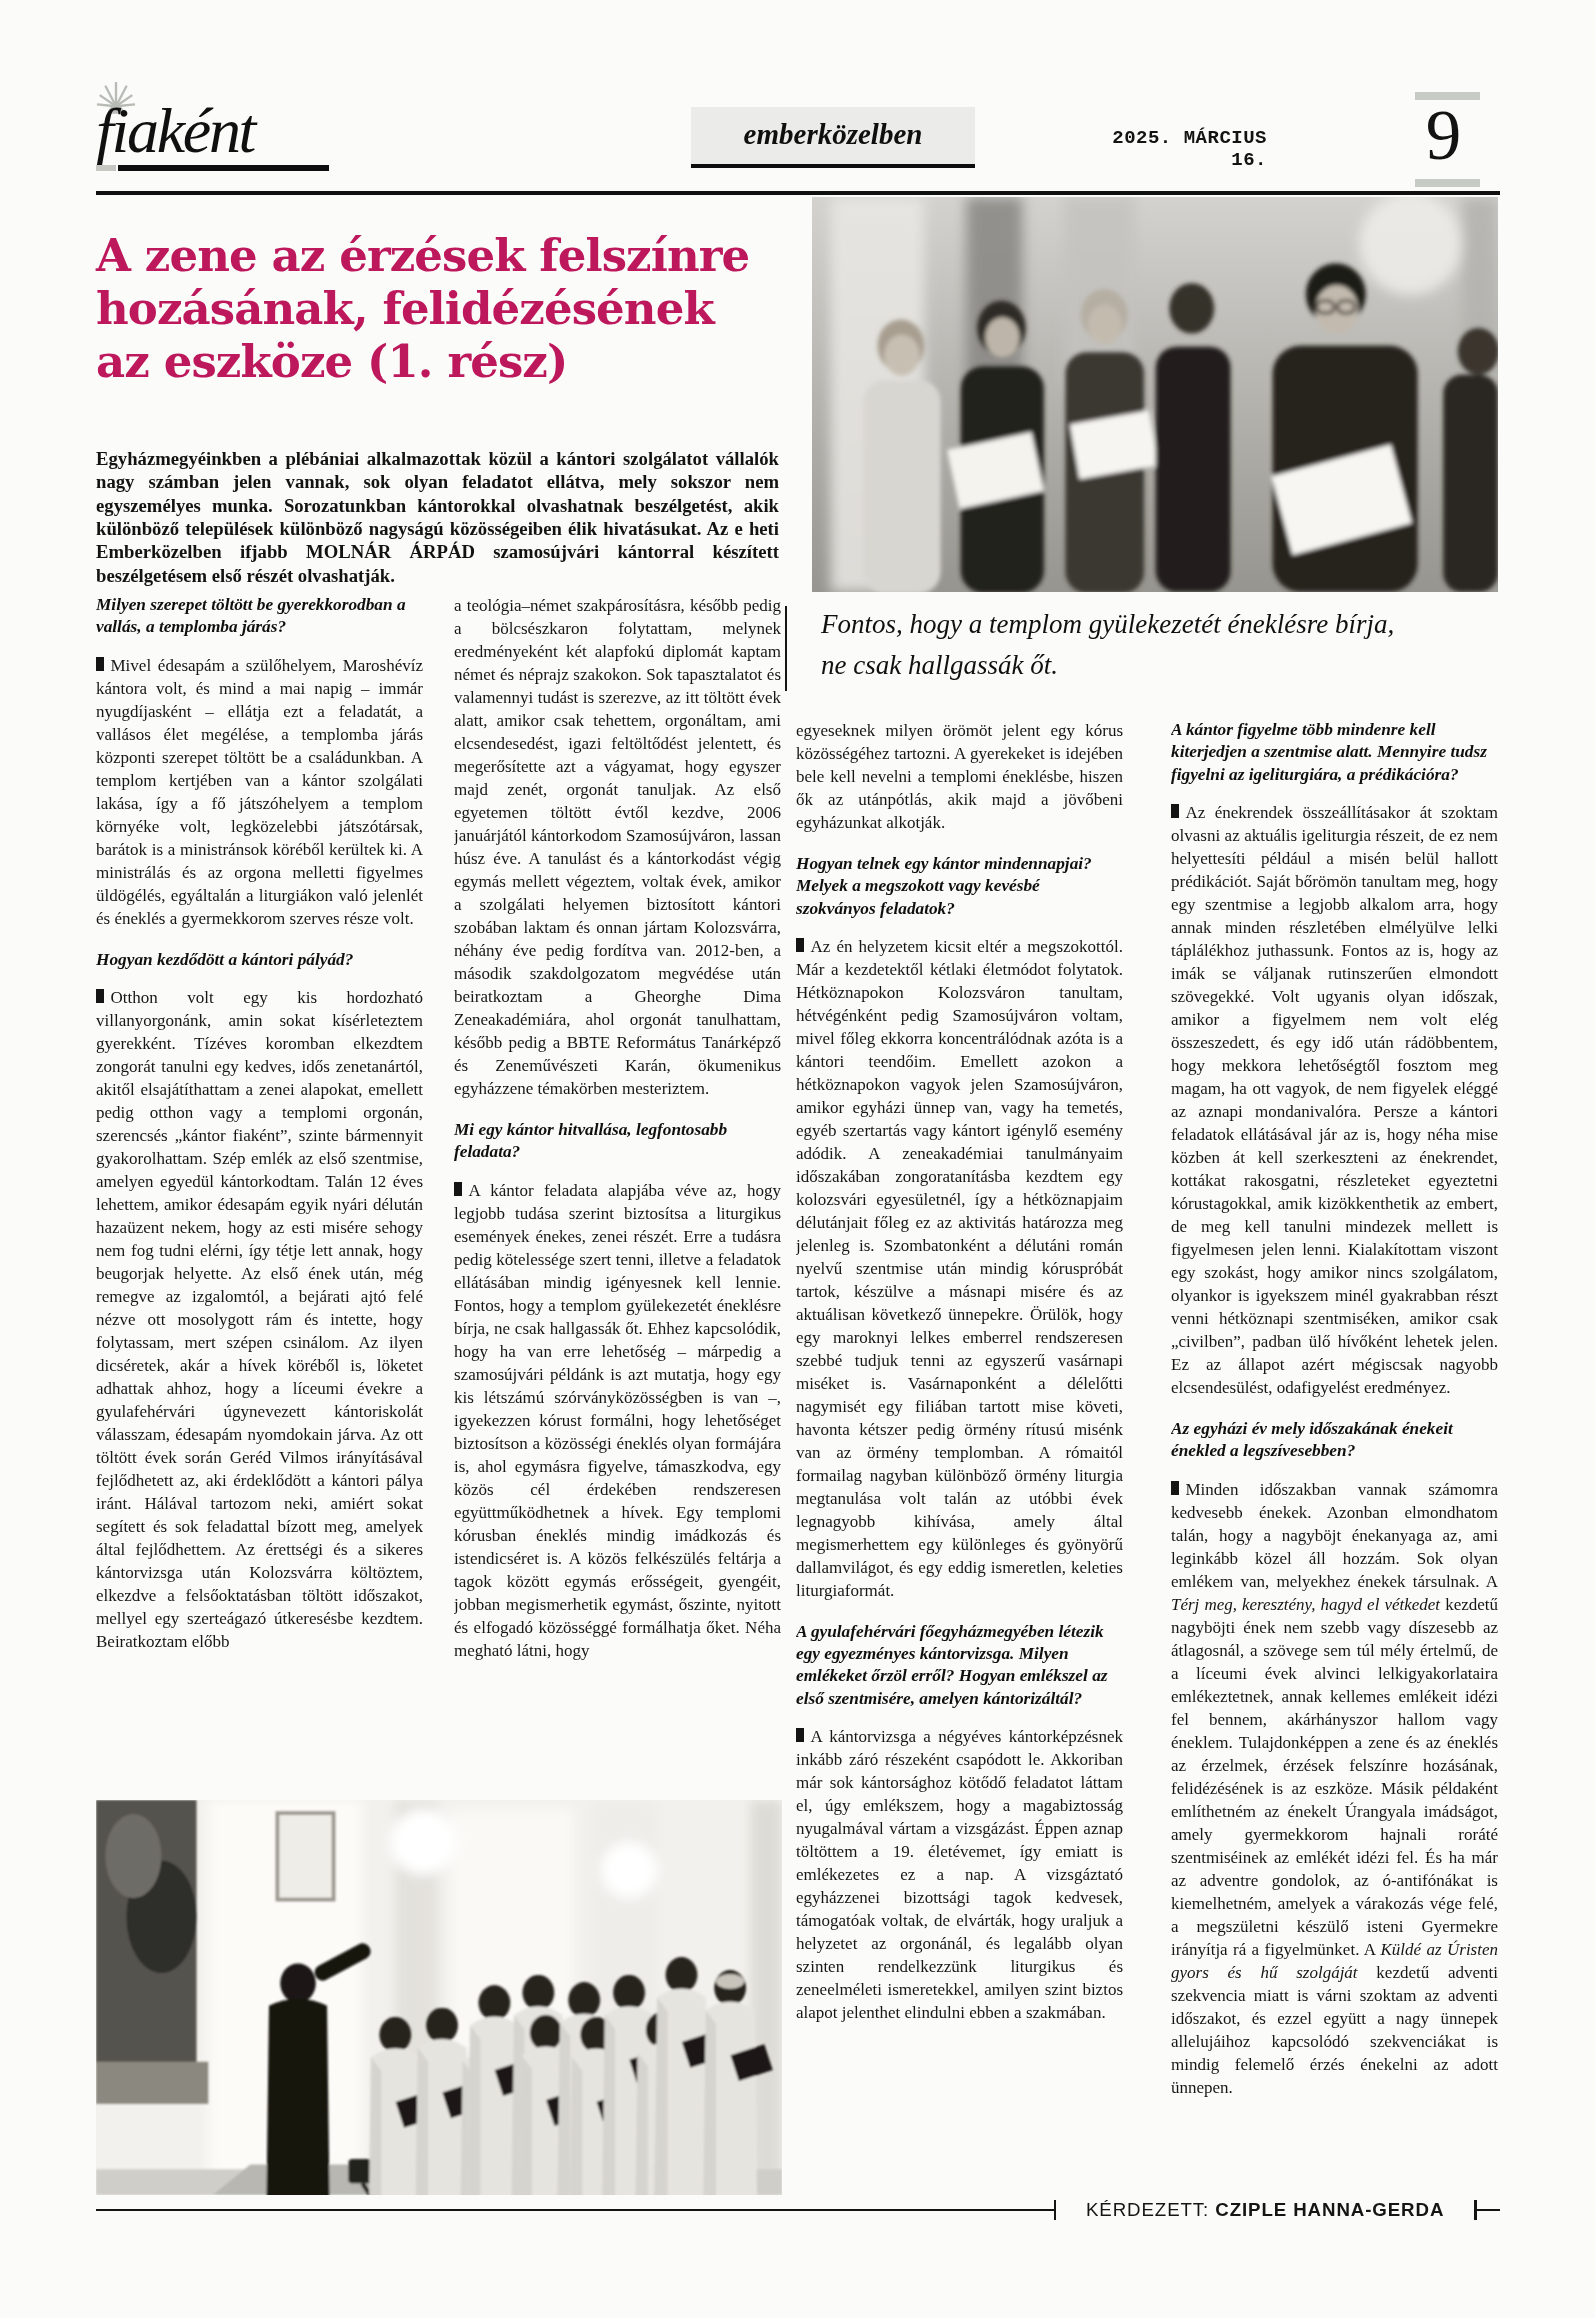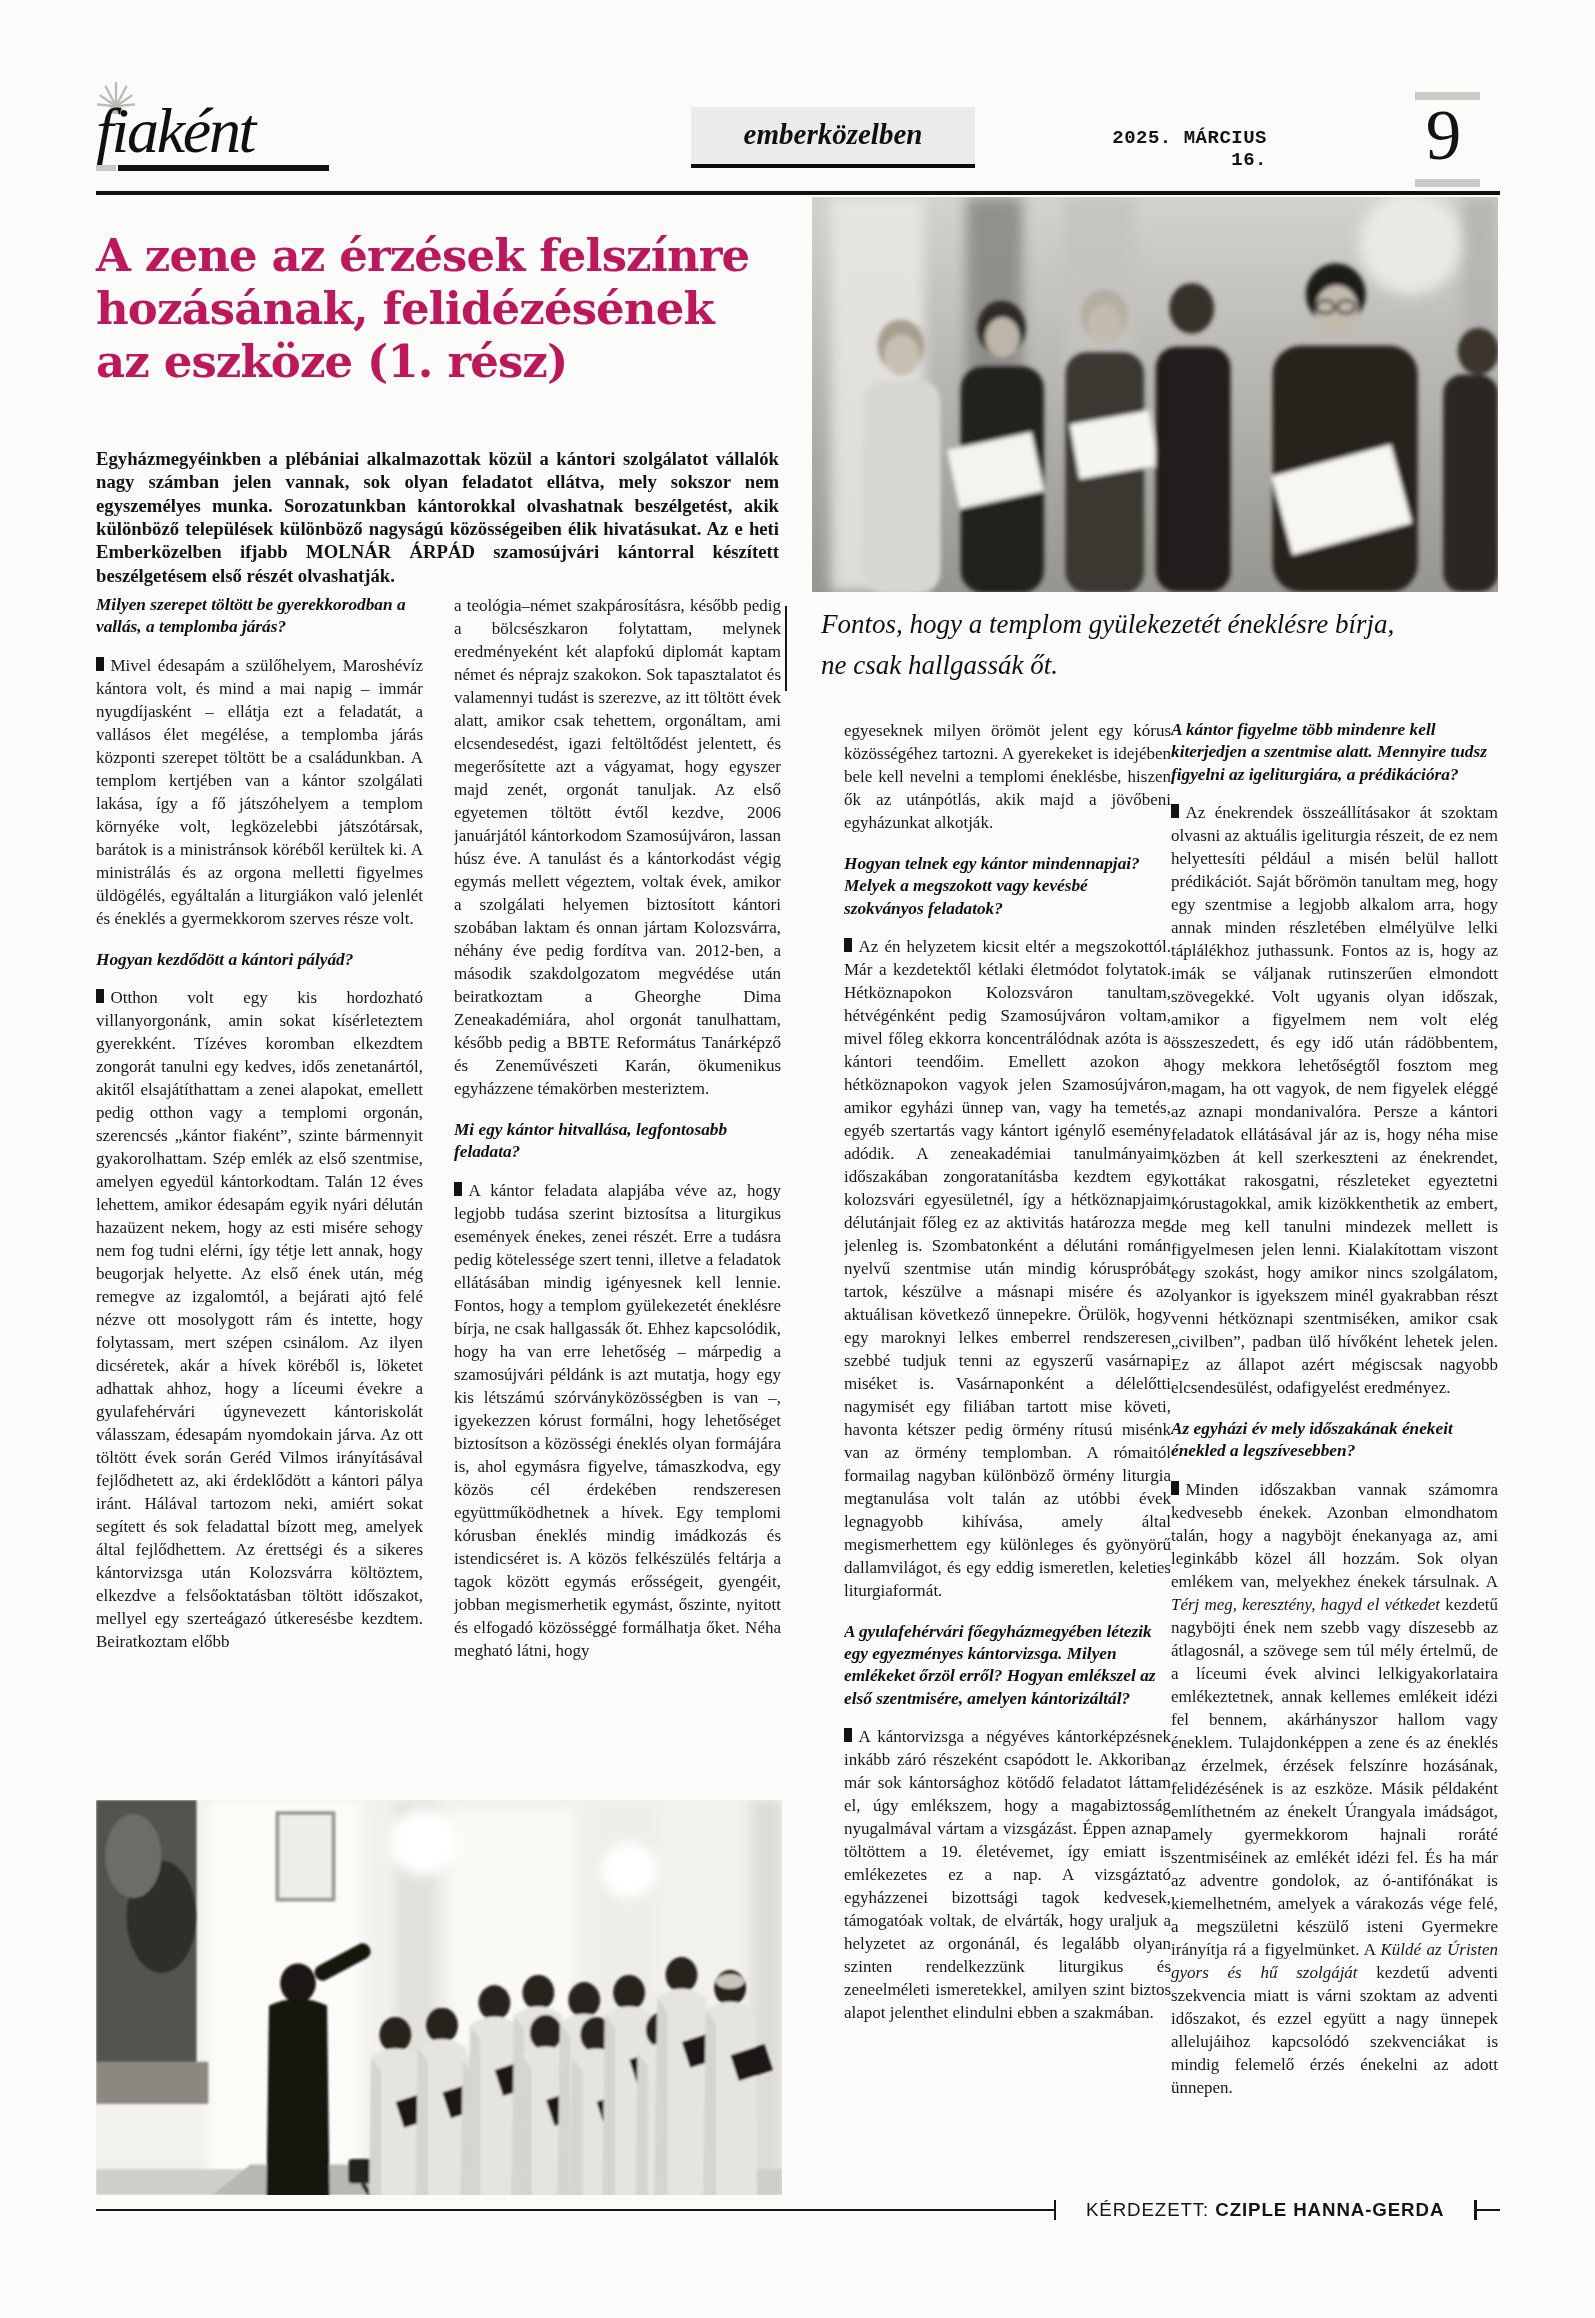--- a/index.html
+++ b/index.html
@@ -40,21 +40,21 @@
   
   .quote{position:absolute;left:785px;top:604px;width:686px;height:93px;}
   .quote-bar{position:absolute;left:0;top:1.9px;width:2.3px;height:85px;background:#151515;}
   .quote-text{margin:0 0 0 36px;font-style:italic;font-size:27px;line-height:41px;color:#101010;}
   .quote-text span{display:block;}
 
   
   .col{position:absolute;width:327px;overflow:hidden;}
   .col-1{left:96px;top:594px;max-height:1203px;}
   .col-2{left:454px;top:594px;max-height:1203px;}
-  .col-3{left:844px;top:719px;max-height:1479px;}
+  .col-3{left:796px;top:719px;max-height:1479px;}
   .col-4{left:1171px;top:719px;max-height:1479px;}
   .q{font-weight:bold;font-style:italic;font-size:17.3px;line-height:22.4px;margin:18.7px 0 15px;color:#101010;}
   .col .q:first-child{margin-top:0;}
   .a{font-size:17px;line-height:23px;text-align:justify;margin:0;color:#161616;}
   .marker{display:inline-block;width:8px;height:14px;background:#141414;margin-right:6.5px;}
   .a em{font-style:italic;}
 
   
   .footer{position:absolute;left:96px;top:2199px;width:1404px;display:flex;align-items:center;
         font-family:"Liberation Sans",sans-serif;font-size:18.7px;letter-spacing:0.9px;color:#151515;}

